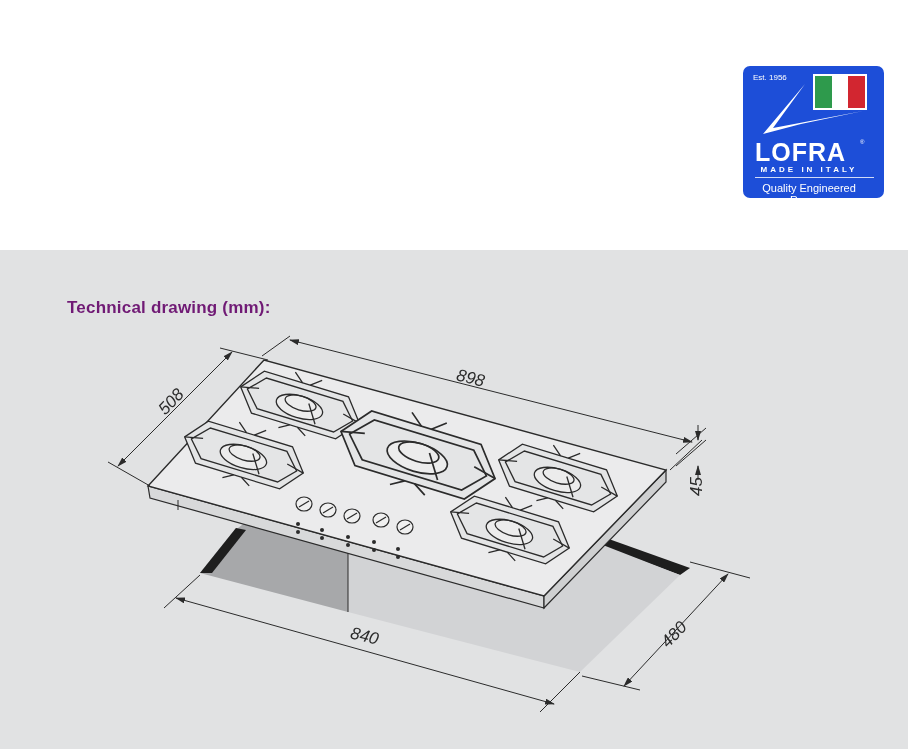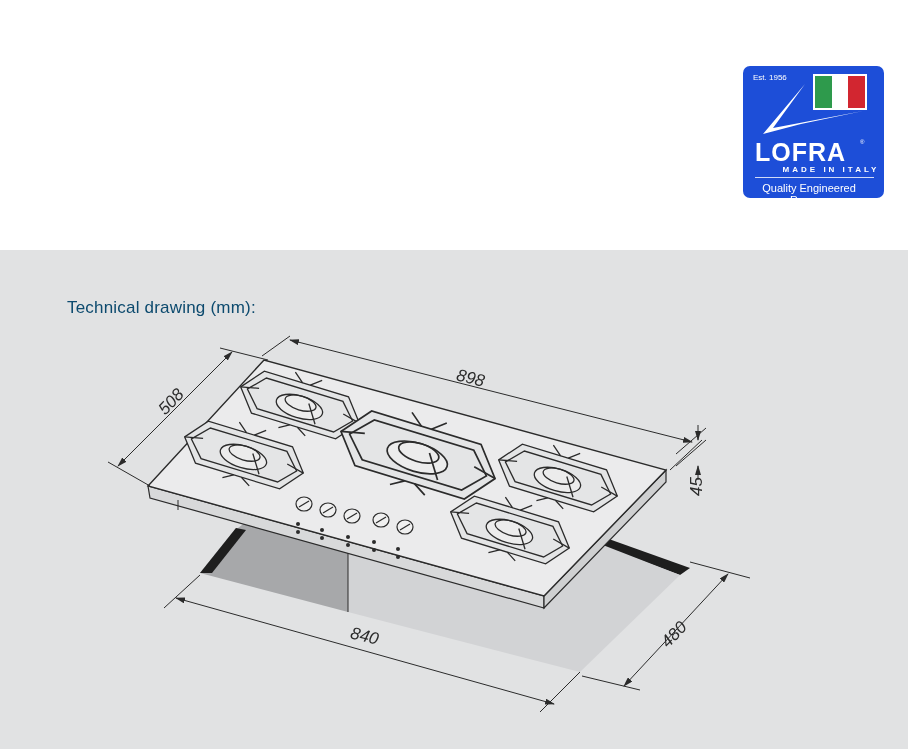--- a/index.html
+++ b/index.html
@@ -5,25 +5,25 @@
   html, body { margin: 0; padding: 0; }
   body { width: 908px; height: 749px; position: relative; overflow: hidden; background: #ffffff; font-family: "Liberation Sans", sans-serif; }
   .top-band { position: absolute; left: 0; top: 0; width: 908px; height: 250px; background: #ffffff; }
   .bottom-band { position: absolute; left: 0; top: 250px; width: 908px; height: 499px; background: #e1e2e3; }
   .logo { position: absolute; left: 743px; top: 66px; width: 141px; height: 132px; background: #1d4ed8; border-radius: 7px; overflow: hidden; }
   .logo .est { position: absolute; left: 10px; top: 7px; font-size: 8px; color: #fff; }
   .logo .flag { position: absolute; left: 70px; top: 8px; width: 54px; height: 36px; background: #fff; display: flex; padding: 2px; box-sizing: border-box; }
   .logo .flag span { flex: 1; }
   .logo .brand { position: absolute; left: 12px; top: 72px; font-size: 25px; font-weight: bold; color: #fff; letter-spacing: 1px; }
   .logo .reg { position: absolute; left: 117px; top: 73px; font-size: 6px; color: #fff; }
-  .logo .made { position: absolute; left: 0; width: 132px; text-align: center; top: 99px; font-size: 8px; font-weight: bold; color: #fff; letter-spacing: 3px; padding-left: 22px; }
+  .logo .made { position: absolute; left: 0; width: 132px; text-align: center; top: 99px; font-size: 8px; font-weight: bold; color: #fff; letter-spacing: 3px; }
   .logo .rule { position: absolute; left: 12px; right: 10px; top: 111px; height: 1px; background: #fff; opacity: .8; }
   .logo .tag { position: absolute; left: 0; width: 132px; text-align: center; top: 116px; font-size: 11px; color: #fff; }
   .logo svg { position: absolute; left: 0; top: 0; }
-  .section-title { position: absolute; left: 67px; top: 298px; font-size: 17px; font-weight: normal; color: #0c4a6e; letter-spacing: 0.2px; }
+  .section-title { position: absolute; left: 67px; top: 298px; font-size: 17px; font-weight: bold; color: #701a75; letter-spacing: 0.2px; }
   .drawing { position: absolute; left: 0; top: 250px; }
   .dim { font-family: "Liberation Sans", sans-serif; font-size: 17px; fill: #2b2b2b; font-style: italic; }
 </style>
 </head>
 <body>
 
 <div class="top-band"></div>
 <div class="bottom-band"></div>
 
 <div class="logo">

